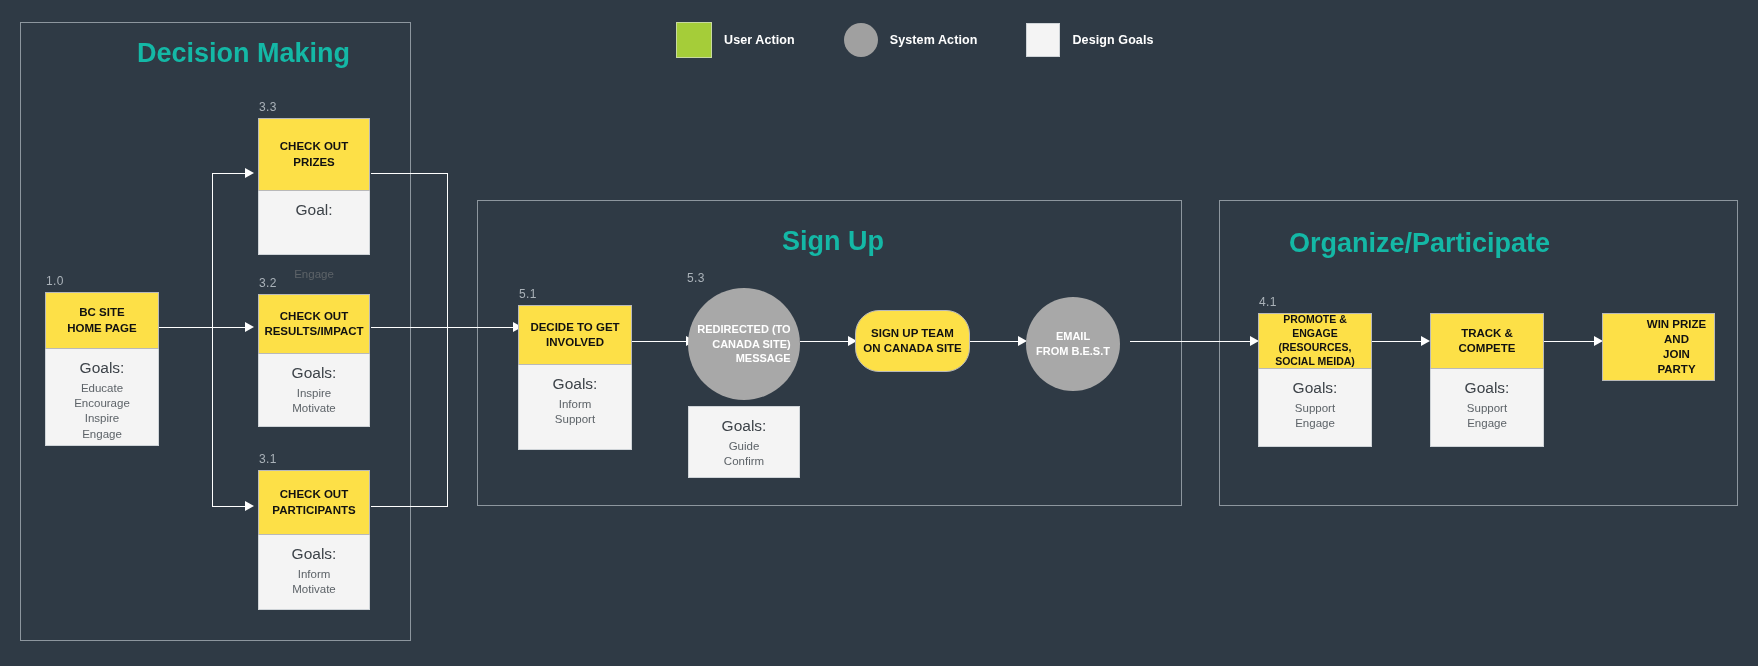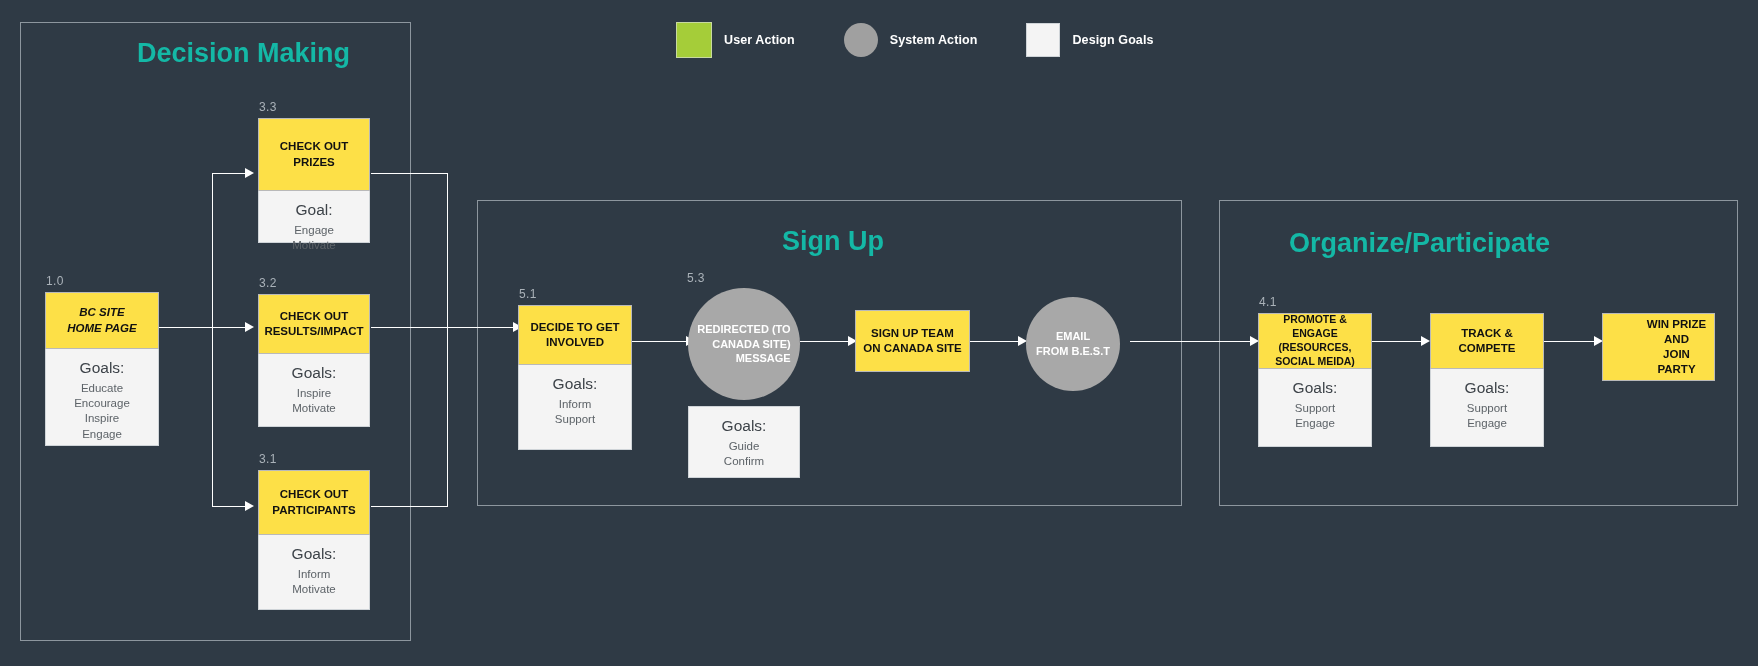--- a/index.html
+++ b/index.html
@@ -113,21 +113,21 @@
   <div class="arrow" style="left:1250px;top:336px;"></div>
 
   <div class="conn h" style="left:1372px;top:341px;width:55px;"></div>
   <div class="arrow" style="left:1421px;top:336px;"></div>
 
   <div class="conn h" style="left:1544px;top:341px;width:56px;"></div>
   <div class="arrow" style="left:1594px;top:336px;"></div>
 
   <div class="node" style="left:45px;top:292px;width:114px;">
     <span class="node-num">1.0</span>
-    <div class="node-head" style="height:57px;font-style:italic;">
+    <div class="node-head" style="height:57px;">
       <span>
         <span>BC SITE</span><br>
         <span>HOME PAGE</span>
       </span>
     </div>
     <div class="node-goals" style="height:97px;">
       <span class="goals-title">Goals:</span>
       <span class="goals-line">Educate</span>
       <span class="goals-line">Encourage</span>
       <span class="goals-line">Inspire</span>
@@ -136,21 +136,21 @@
   </div>
 
   <div class="node" style="left:258px;top:118px;width:112px;">
     <span class="node-num">3.3</span>
     <div class="node-head" style="height:73px;">
       <span>
         <span>CHECK OUT</span><br>
         <span>PRIZES</span>
       </span>
     </div>
-    <div class="node-goals" style="height:52px;">
+    <div class="node-goals" style="height:64px;gap:44px;">
       <span class="goals-title">Goal:</span>
       <span class="goals-line">Engage</span>
       <span class="goals-line">Motivate</span>
     </div>
   </div>
 
   <div class="node" style="left:258px;top:294px;width:112px;">
     <span class="node-num">3.2</span>
     <div class="node-head" style="height:60px;">
       <span>
@@ -205,21 +205,21 @@
       </span>
     </div>
   </div>
   <div class="node-goals" style="position:absolute;left:688px;top:406px;width:112px;height:72px;border-top:1px solid #cfd4d8;">
     <span class="goals-title">Goals:</span>
     <span class="goals-line">Guide</span>
     <span class="goals-line">Confirm</span>
   </div>
 
   <div class="node" style="left:855px;top:310px;width:115px;">
-    <div class="node-head" style="height:62px;">
+    <div class="node-head" style="height:62px;border-radius:24px;">
       <span>
         <span>SIGN UP TEAM</span><br>
         <span>ON CANADA SITE</span>
       </span>
     </div>
   </div>
 
   <div class="node" style="left:1026px;top:297px;width:94px;">
     <div class="node-head circle" style="height:94px;">
       <span>

